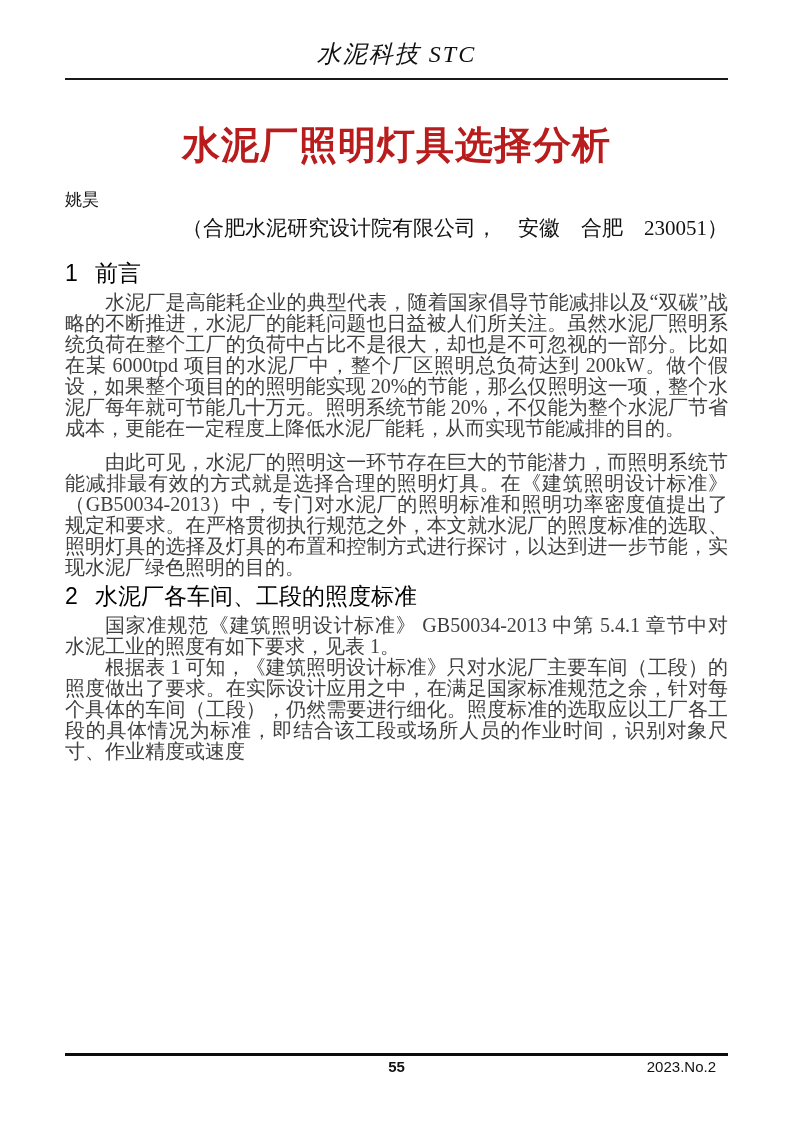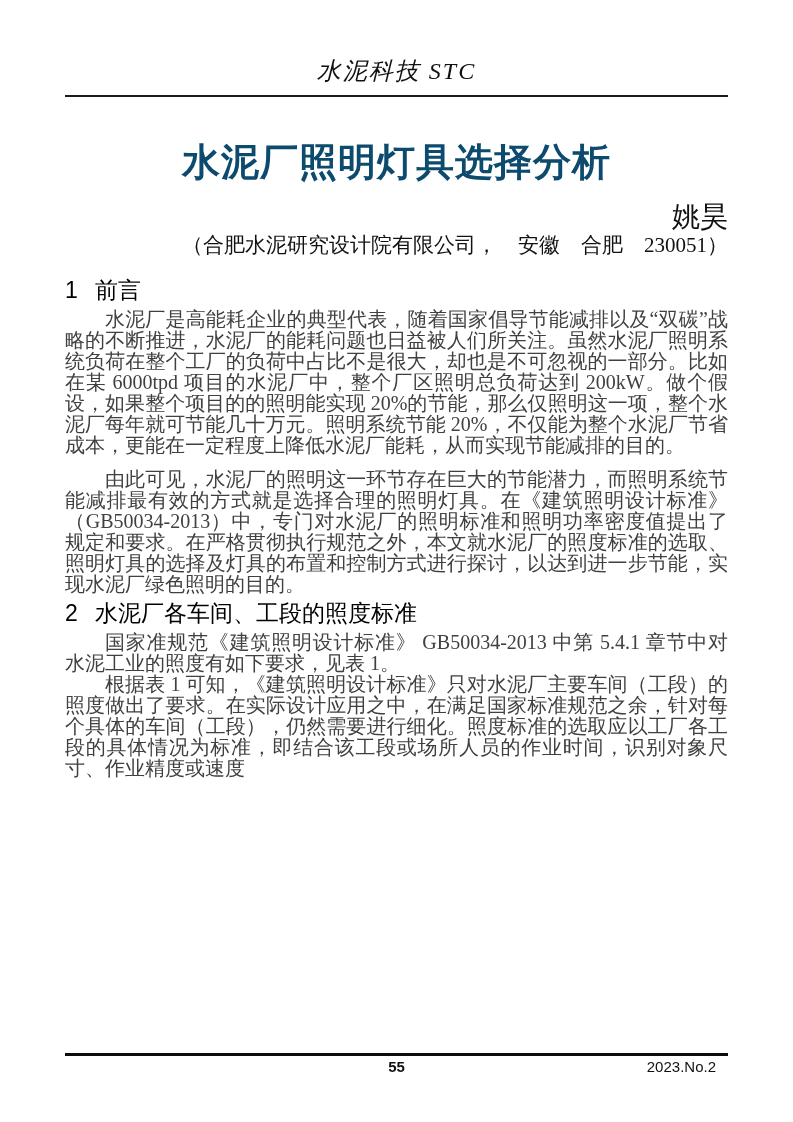--- a/index.html
+++ b/index.html
@@ -8,21 +8,21 @@
     width: 793px;
     height: 1122px;
     background: #ffffff;
     color: #111111;
     font-family: "Liberation Serif", "DejaVu Serif", serif;
     overflow: hidden;
     box-sizing: border-box;
   }
   
   .journal-header {
-    padding-top: 56px;
+    padding-top: 39px;
     text-align: center;
   }
   .journal-title {
     font-size: 24px;
     line-height: 30px;
     font-style: italic;
     letter-spacing: 2px;
     color: #111111;
   }
   .header-rule {
@@ -35,26 +35,26 @@
     margin: 0 65px;
   }
   .article-title {
     margin: 42px 0 0 0;
     font-family: "Liberation Sans", "DejaVu Sans", sans-serif;
     font-weight: bold;
     font-size: 38px;
     line-height: 46px;
     text-align: center;
     letter-spacing: 1px;
-    color: #0c4a6e;
+    color: #b91c1c;
   }
   .author {
     margin-top: 19px;
-    text-align: right;
-    font-size: 28px;
+    text-align: left;
+    font-size: 17px;
     line-height: 26px;
   }
   .affiliation {
     text-align: right;
     font-size: 21px;
     line-height: 30px;
   }
   .section-heading {
     margin: 15px 0 0 0;
     font-family: "Liberation Sans", "DejaVu Sans", sans-serif;

